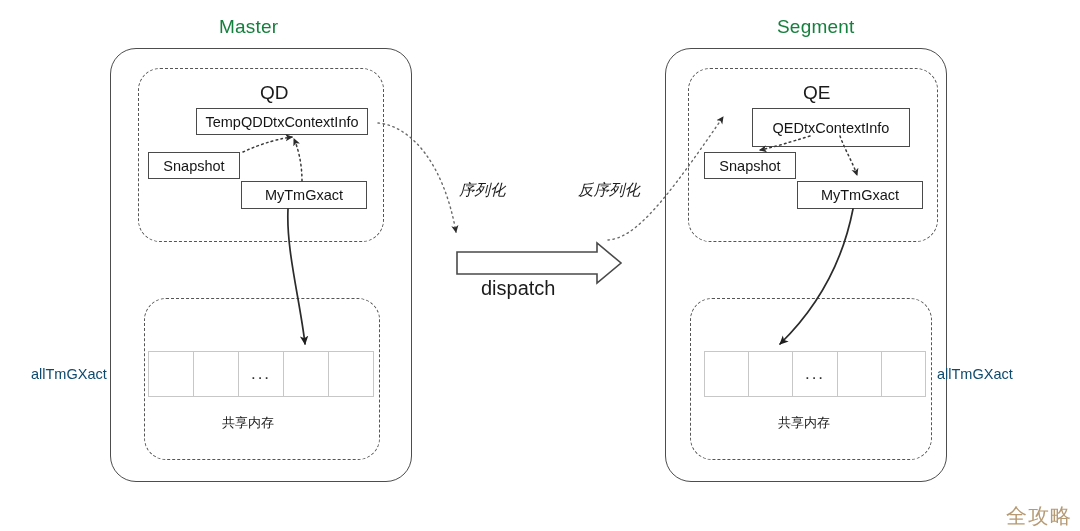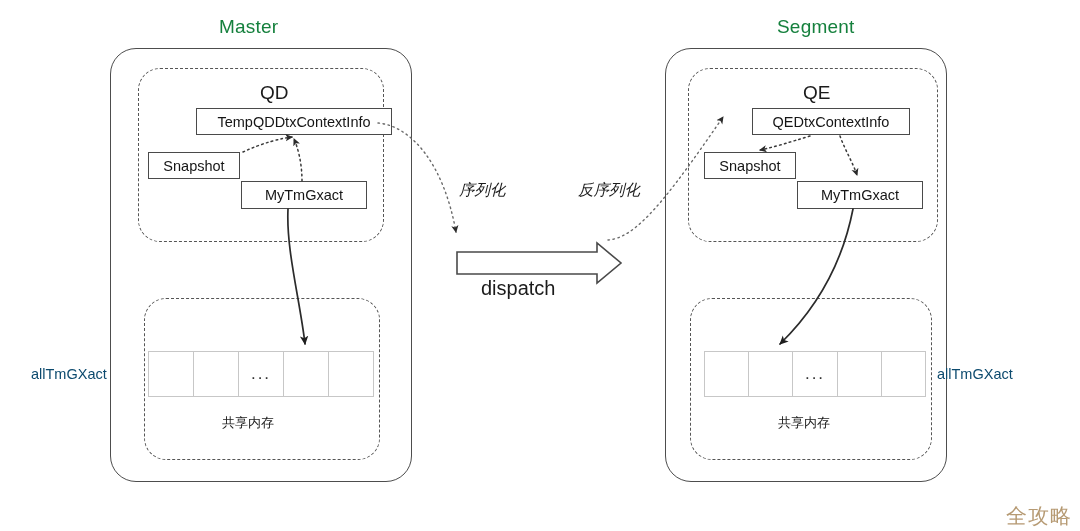--- a/index.html
+++ b/index.html
@@ -123,21 +123,21 @@
 <div id="canvas">
 
   <div class="panel-title" style="left:219px; top:16px;">Master</div>
 
   <div class="outer-box" style="left:110px; top:48px; width:300px; height:432px;"></div>
 
   <div class="dashed-box" style="left:138px; top:68px; width:244px; height:172px;"></div>
 
   <div class="group-label" style="left:260px; top:82px;">QD</div>
 
-  <div class="node" style="left:196px; top:108px; width:196px; height:27px;">TempQDDtxContextInfo</div>
+  <div class="node" style="left:196px; top:108px; width:172px; height:27px;">TempQDDtxContextInfo</div>
 
   <div class="node" style="left:148px; top:152px; width:92px; height:27px;">Snapshot</div>
 
   <div class="node" style="left:241px; top:181px; width:126px; height:28px;">MyTmGxact</div>
 
   <div class="dashed-box" style="left:144px; top:298px; width:234px; height:160px;"></div>
 
   <div class="memtable" style="left:148px; top:351px; width:226px; height:46px;">
     <div class="memcell"></div>
     <div class="memcell"></div>
@@ -157,21 +157,21 @@
   <div class="dispatch-label" style="left:481px; top:277px;text-align:center;">dispatch</div>
 
   <div class="panel-title" style="left:777px; top:16px;">Segment</div>
 
   <div class="outer-box" style="left:665px; top:48px; width:280px; height:432px;"></div>
 
   <div class="dashed-box" style="left:688px; top:68px; width:248px; height:172px;"></div>
 
   <div class="group-label" style="left:803px; top:82px;text-align:right;">QE</div>
 
-  <div class="node" style="left:752px; top:108px; width:158px; height:27px;">QEDtxContextInfo</div>
+  <div class="node" style="left:752px; top:108px; width:158px; height:39px;">QEDtxContextInfo</div>
 
   <div class="node" style="left:704px; top:152px; width:92px; height:27px;">Snapshot</div>
 
   <div class="node" style="left:797px; top:181px; width:126px; height:28px;">MyTmGxact</div>
 
   <div class="dashed-box" style="left:690px; top:298px; width:240px; height:160px;"></div>
 
   <div class="memtable" style="left:704px; top:351px; width:222px; height:46px;">
     <div class="memcell"></div>
     <div class="memcell"></div>

